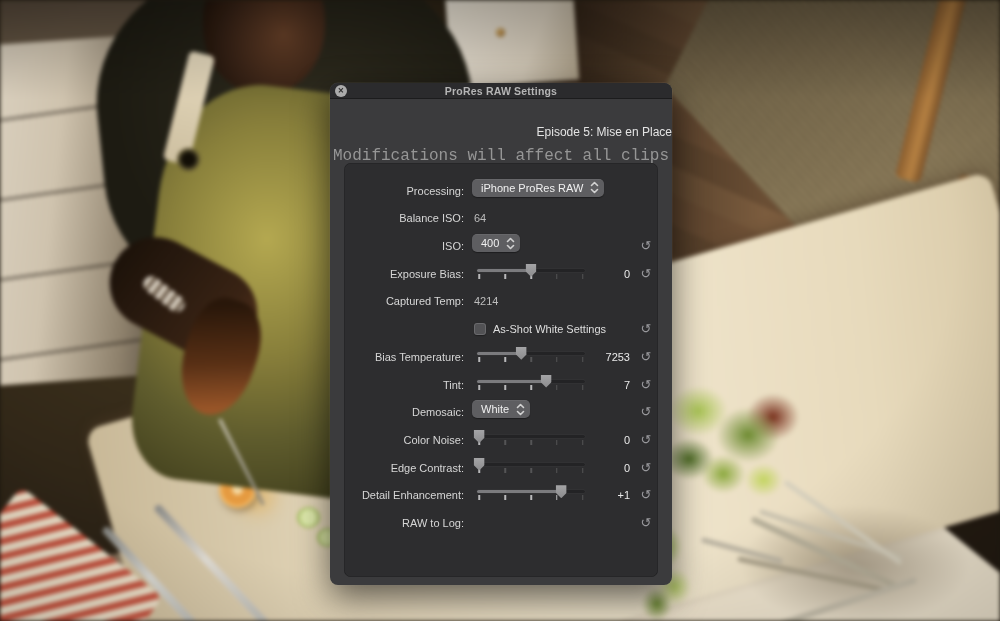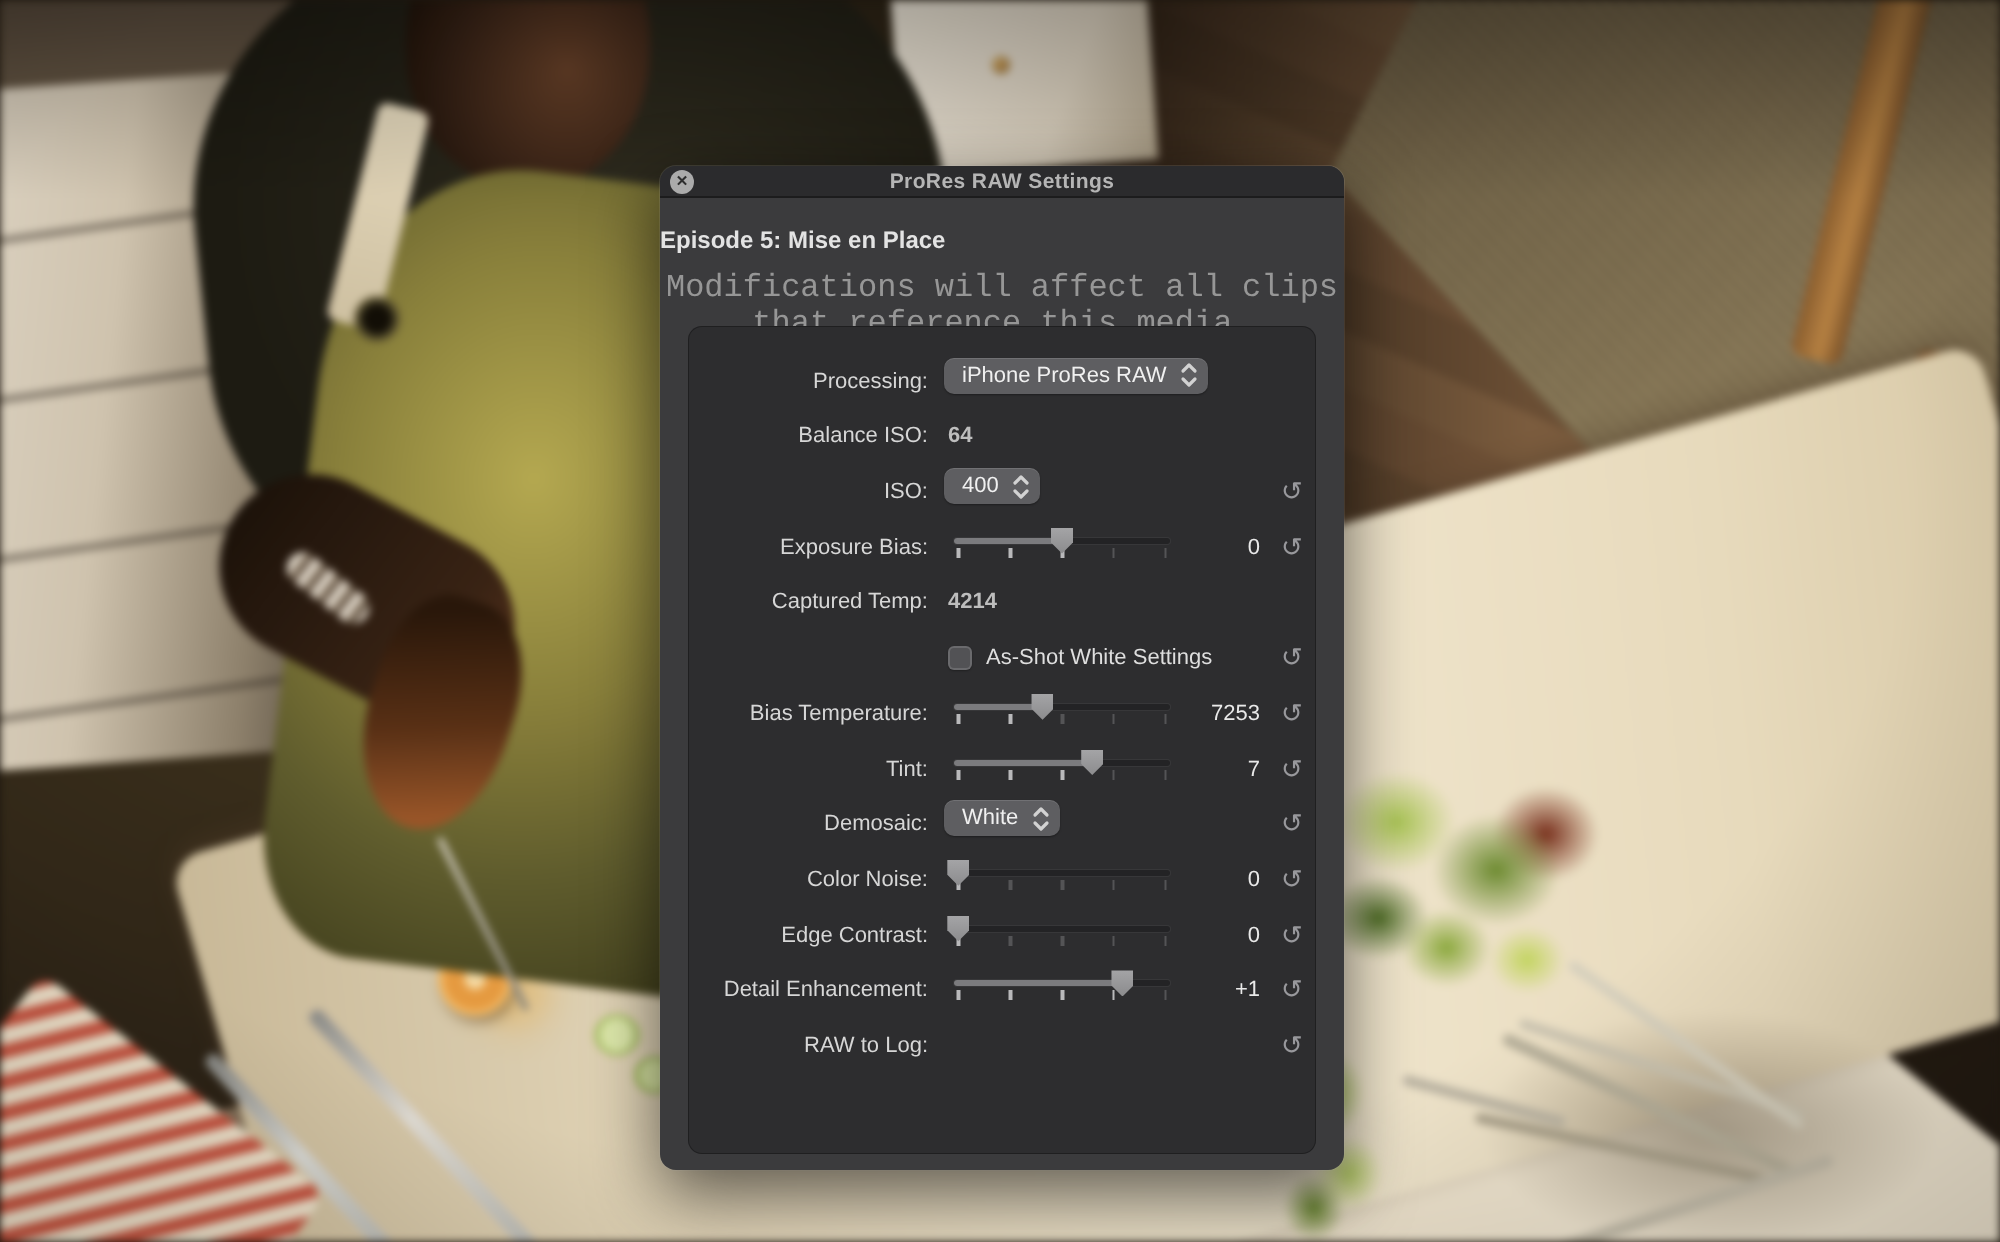--- a/index.html
+++ b/index.html
@@ -110,29 +110,29 @@
     background:#3b3b3d;border-radius:8px;
     box-shadow:0 12px 34px rgba(0,0,0,.6),0 0 0 .5px rgba(255,255,255,.12);
     color:#d6d6d6;font-size:11px;}
   .titlebar{position:relative;height:16px;background:#2b2b2d;border-radius:8px 8px 0 0;
     display:flex;align-items:center;justify-content:center;
     box-shadow:inset 0 -1px 0 rgba(0,0,0,.35);}
   .titlebar .title{font-size:10.5px;font-weight:600;color:#b5b5b5;letter-spacing:.2px;}
   .close-btn{position:absolute;left:5px;top:2px;width:12px;height:12px;border-radius:50%;
     background:#ababab;display:flex;align-items:center;justify-content:center;
     font-size:7.5px;font-weight:700;color:#2e2e2e;cursor:default;line-height:1;}
-  .subtitle{margin-top:14px;text-align:left;font-size:12px;font-weight:700;color:#e3e3e3;}
+  .subtitle{margin-top:26px;text-align:right;font-size:12px;font-weight:400;color:#e3e3e3;}
   .note{margin-top:8px;text-align:center;font-size:16px;color:#969696;font-family:Liberation Mono, monospace;}
   .panel{position:absolute;left:14px;top:80px;width:314px;height:414px;
     background:#2d2d2f;border-radius:7px;box-shadow:inset 0 0 0 .5px rgba(0,0,0,.3);
     padding-top:6px;box-sizing:border-box;}
   .prow{position:relative;display:flex;align-items:flex-end;height:27.7px;}
   .lbl{width:120px;text-align:right;padding-right:8px;flex:none;color:#d6d6d6;}
   .ctl{display:flex;align-items:center;flex:1;min-width:0;}
-  .static-val{color:#bdbdbd;padding-left:2px;font-weight:bold;}
+  .static-val{color:#bdbdbd;padding-left:2px;}
   .val{position:absolute;right:28px;width:44px;text-align:right;color:#e9e9e9;}
   .reset{position:absolute;right:4px;width:16px;text-align:center;color:#98989c;
     font-size:13px;line-height:1;cursor:default;}
   .dropdown{display:inline-flex;align-items:center;gap:7px;height:18px;
     background:#5e5e61;border:none;border-radius:5px;padding:0 5px 0 9px;
     color:#f0f0f0;font-size:11px;font-family:inherit;
     box-shadow:0 .5px 1px rgba(0,0,0,.35),inset 0 .5px 0 rgba(255,255,255,.12);cursor:default;}
   .dd-chev{display:flex;align-items:center;}
   .checkbox{width:12px;height:12px;border-radius:3px;background:#525255;flex:none;
     box-shadow:inset 0 0 0 1px rgba(255,255,255,.14),0 .5px 1px rgba(0,0,0,.3);

